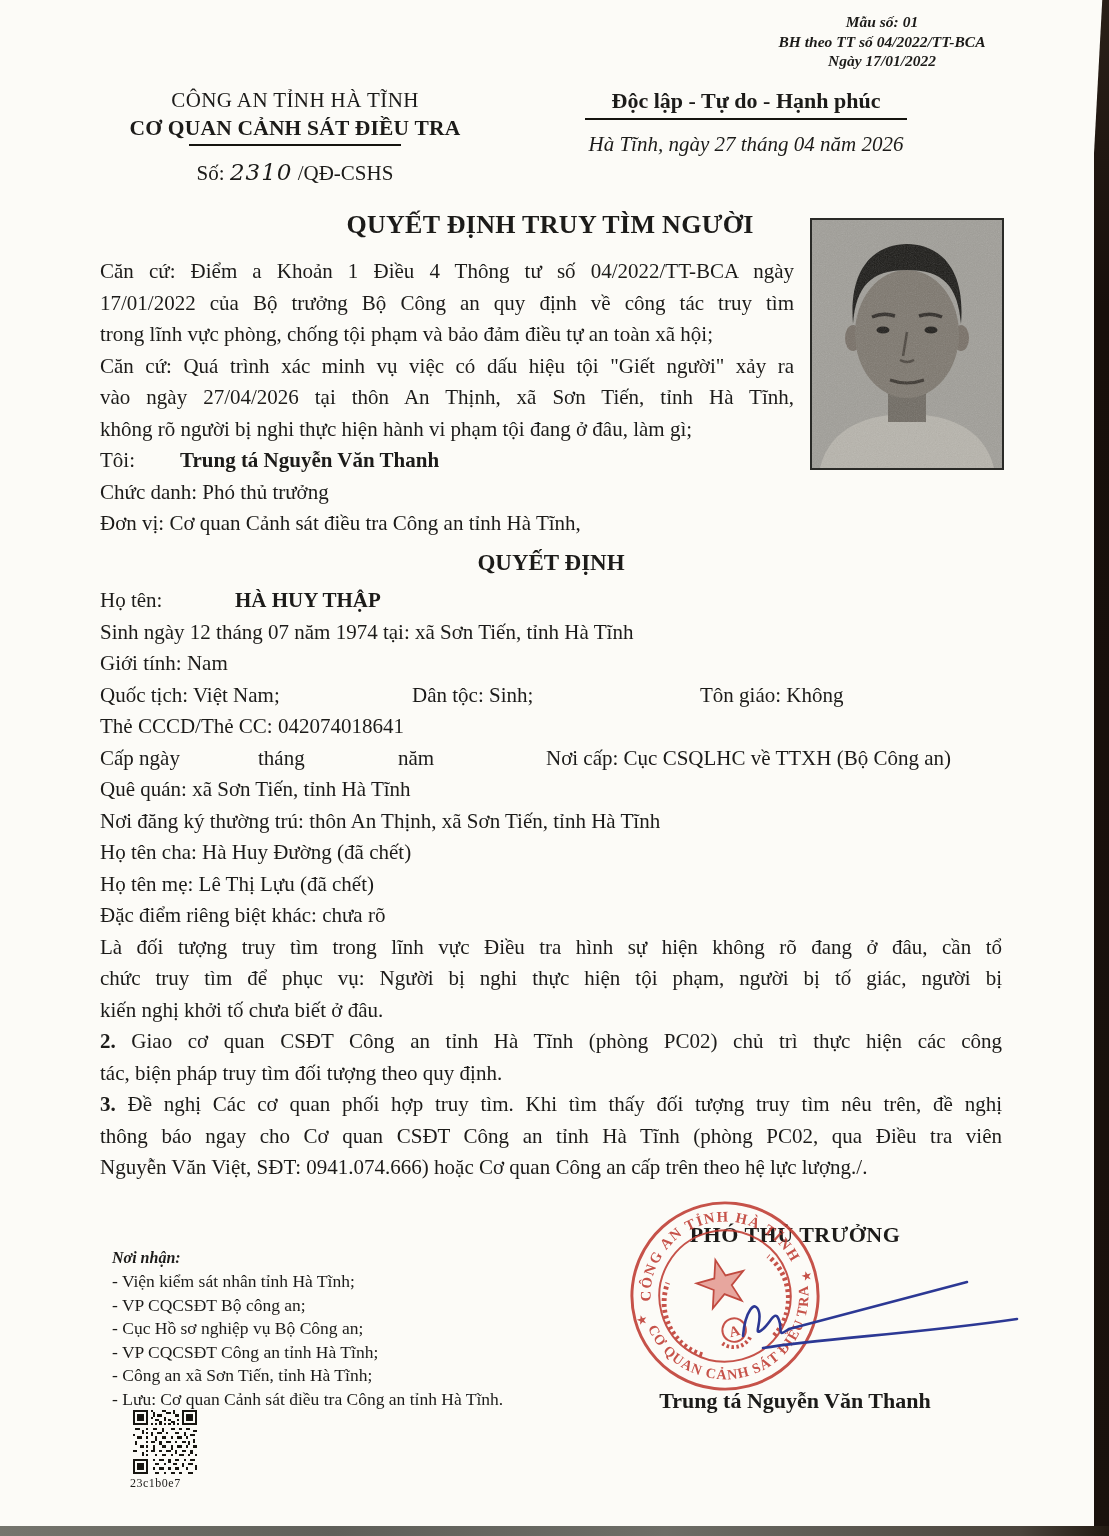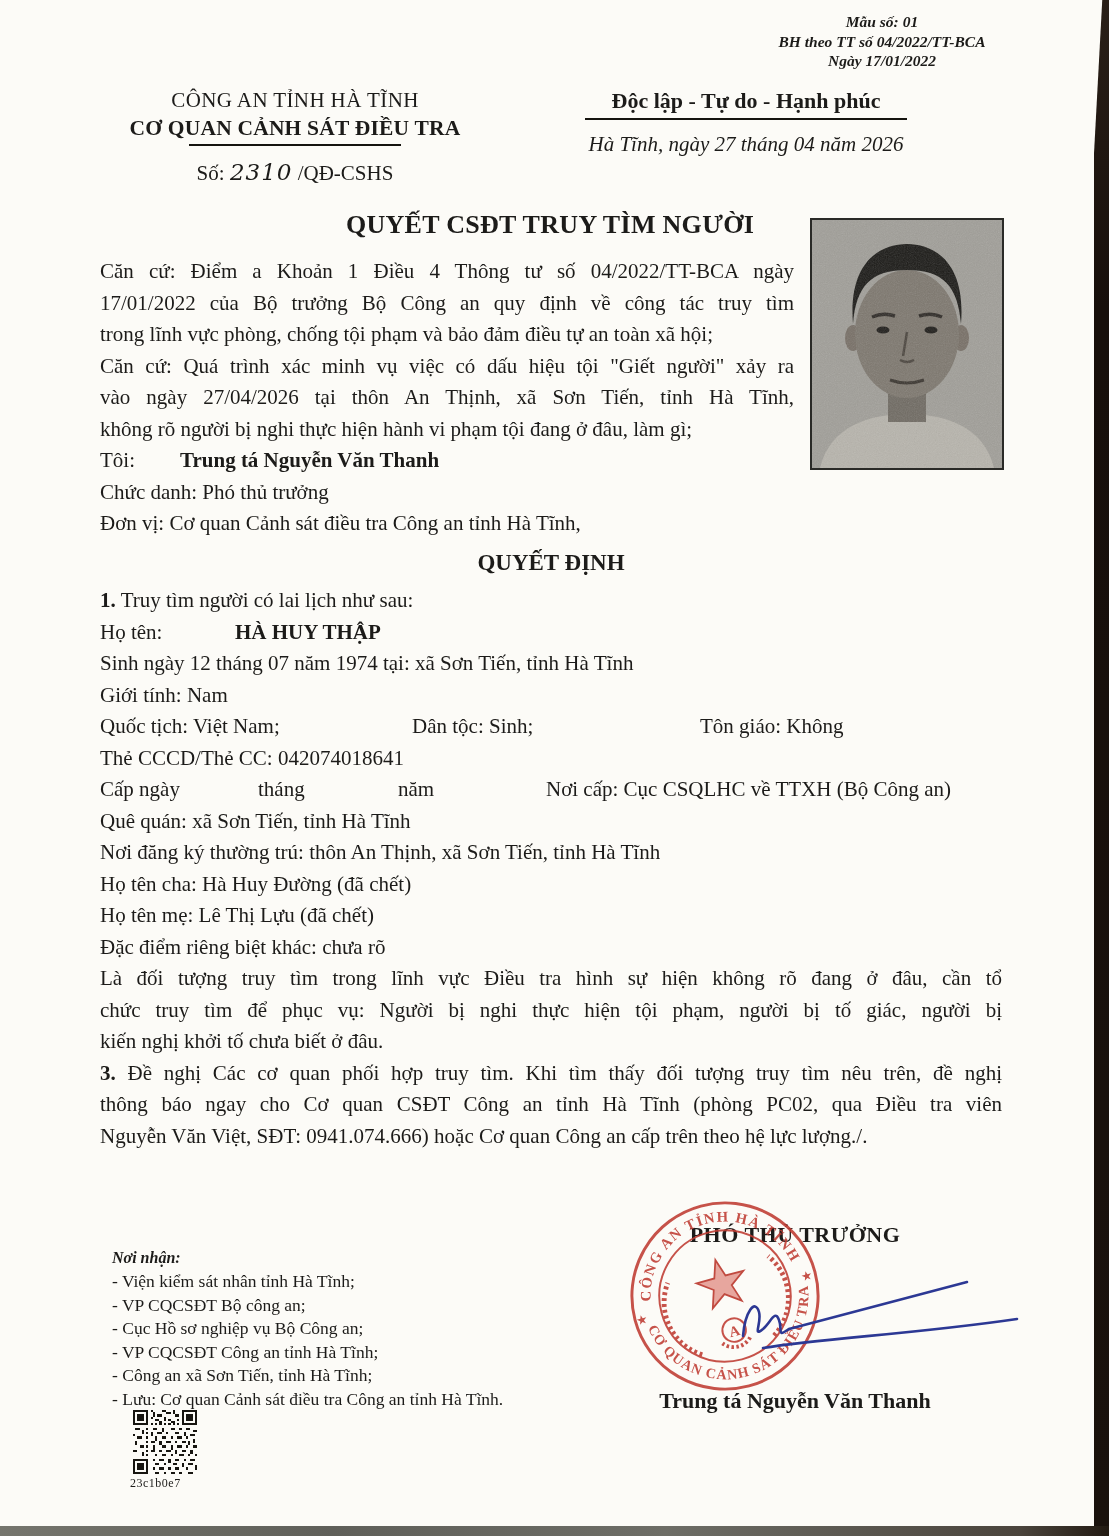--- a/index.html
+++ b/index.html
@@ -92,21 +92,21 @@
       <span>/QĐ-CSHS</span>
     </div>
   </div>
 
   <div class="hright">
     <div class="l2">Độc lập - Tự do - Hạnh phúc</div>
     <div class="rule2"></div>
     <div class="dateline">Hà Tĩnh, ngày 27 tháng 04 năm 2026</div>
   </div>
 
-  <div class="title">QUYẾT CSĐT TRUY TÌM NGƯỜI</div>
+  <div class="title">QUYẾT ĐỊNH TRUY TÌM NGƯỜI</div>
 
   <div class="photo">
     <svg width="190" height="248" viewBox="0 0 190 248">
       <defs>
         <filter id="grain" x="0" y="0" width="100%" height="100%">
           <feTurbulence type="fractalNoise" baseFrequency="0.9" numOctaves="2"></feTurbulence>
           <feColorMatrix type="saturate" values="0"></feColorMatrix>
           <feComponentTransfer>
               <feFuncA type="linear" slope="0.22" intercept="0"></feFuncA>
             </feComponentTransfer>
@@ -145,23 +145,20 @@
 
     <div class="ln">
       <span class="sp80">Tôi:</span><b>Trung tá Nguyễn Văn Thanh</b>
     </div>
     <div class="ln">Chức danh: Phó thủ trưởng</div>
     <div class="ln">Đơn vị: Cơ quan Cảnh sát điều tra Công an tỉnh Hà Tĩnh,</div>
 
     <div class="dhead">QUYẾT ĐỊNH</div>
 
     <div class="ln">
-      <b class="num">1.</b> <span>Truy tìm người có lai lịch như sau:</span>
-    </div>
-    <div class="ln">
       <span class="sp135">Họ tên:</span><b>HÀ HUY THẬP</b>
     </div>
     <div class="ln">Sinh ngày 12 tháng 07 năm 1974 tại: xã Sơn Tiến, tỉnh Hà Tĩnh</div>
     <div class="ln">Giới tính: Nam</div>
     <div class="ln">
       <span class="sp310">Quốc tịch: Việt Nam;</span><span class="sp285">Dân tộc: Sinh;</span><span>Tôn giáo: Không</span>
     </div>
     <div class="ln">Thẻ CCCD/Thẻ CC: 042074018641</div>
     <div class="ln">
       <span class="sp160">Cấp ngày</span><span class="sp140">tháng</span><span class="sp145">năm</span><span>Nơi cấp: Cục CSQLHC về TTXH (Bộ Công an)</span>
@@ -171,20 +168,26 @@
     <div class="ln">Họ tên cha: Hà Huy Đường (đã chết)</div>
     <div class="ln">Họ tên mẹ: Lê Thị Lựu (đã chết)</div>
     <div class="ln">Đặc điểm riêng biệt khác: chưa rõ</div>
 
     <div>
       <div class="jl">Là đối tượng truy tìm trong lĩnh vực Điều tra hình sự hiện không rõ đang ở đâu, cần tổ</div>
       <div class="jl">chức truy tìm để phục vụ: Người bị nghi thực hiện tội phạm, người bị tố giác, người bị</div>
       <div class="ln">kiến nghị khởi tố chưa biết ở đâu.</div>
     </div>
 
+    <div>
+      <div class="jl">
+        <b class="num">2.</b> <span>Giao cơ quan CSĐT Công an tỉnh Hà Tĩnh (phòng PC02) chủ trì thực hiện các công</span>
+      </div>
+      <div class="ln">tác, biện pháp truy tìm đối tượng theo quy định.</div>
+    </div>
 
     <div>
       <div class="jl">
         <b class="num">3.</b> <span>Đề nghị Các cơ quan phối hợp truy tìm. Khi tìm thấy đối tượng truy tìm nêu trên, đề nghị</span>
       </div>
       <div class="jl">thông báo ngay cho Cơ quan CSĐT Công an tỉnh Hà Tĩnh (phòng PC02, qua Điều tra viên</div>
       <div class="ln">Nguyễn Văn Việt, SĐT: 0941.074.666) hoặc Cơ quan Công an cấp trên theo hệ lực lượng./.</div>
     </div>
 
   </div>

